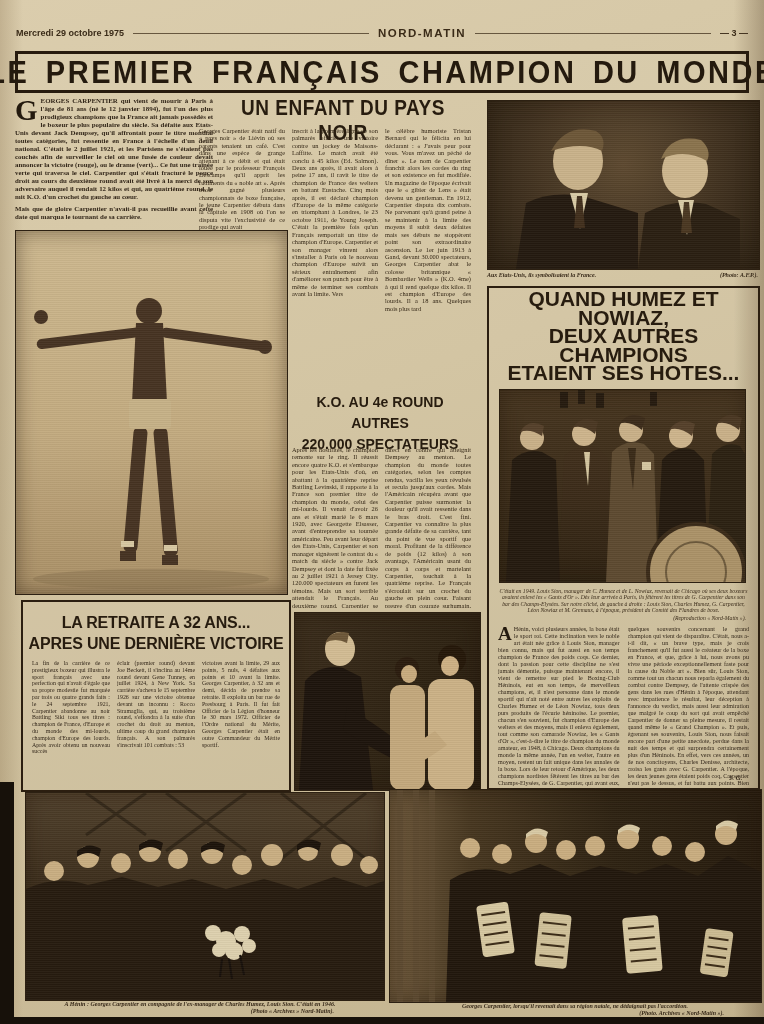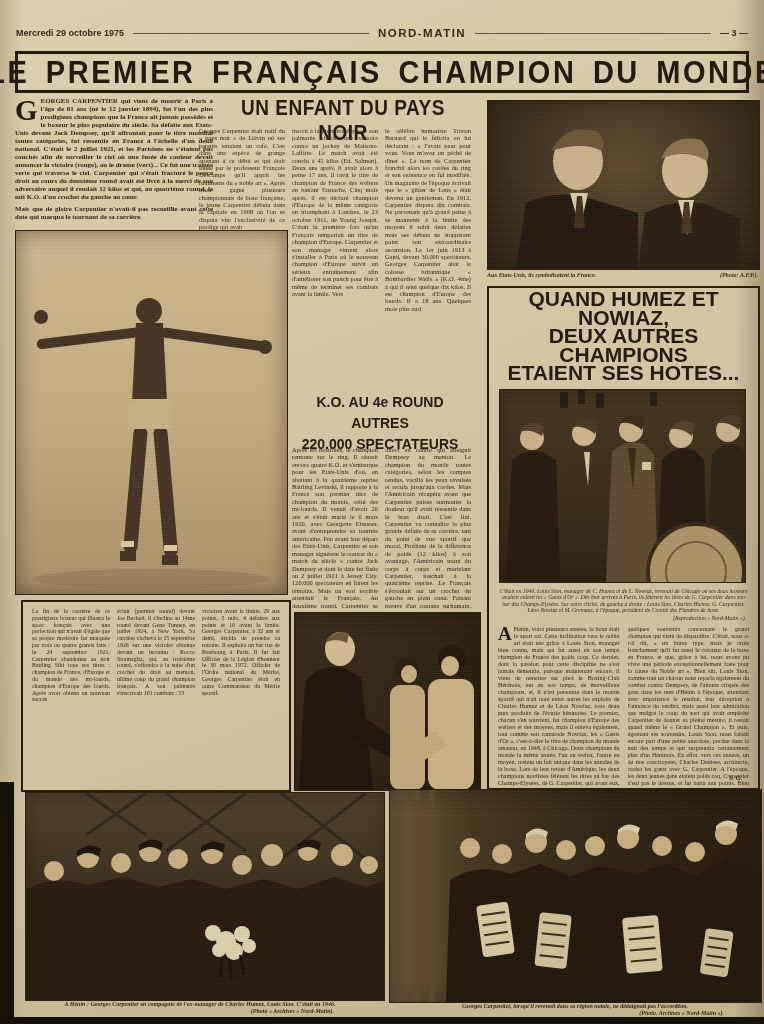--- a/index.html
+++ b/index.html
@@ -177,20 +177,24 @@
     <div class="humez-cols">
       <div class="hcol">
         <span class="hdropcap">A</span><span>Hénin, voici plusieurs années, la boxe était le sport roi. Cette inclination vers le noble art était née grâce à Louis Sion, manager bien connu, mais qui fut aussi en son temps champion de France des poids coqs. Ce dernier, dont la passion pour cette discipline ne s'est jamais démentie, puisque maintenant encore, il vient de remettre sur pied le Boxing-Club Héninois, eut en son temps, de merveilleux champions, et, il n'est personne dans le monde sportif qui n'ait noté entre autres les exploits de Charles Humez et de Léon Nowiaz, tous deux purs produits de l'écurie héninoise. Le premier, chacun s'en souvient, fut champion d'Europe des welters et des moyens, mais il enleva également, tout comme son camarade Nowiaz, les « Gants d'Or », c'est-à-dire le titre de champion du monde amateur, en 1948, à Chicago. Deux champions du monde la même année, l'un en welter, l'autre en moyen, restent un fait unique dans les annales de la boxe. Lors de leur retour d'Amérique, les deux champions nordistes fêtèrent les titres au bar des Champs-Elysées, de G. Carpentier, qui avant eux, s'était également illustré en Amérique, notamment lors de son fameux combat contre Dempsey. Louis Sion, qui d'ailleurs a eu la gentillesse de nous confier la photo qui marque cet événement, nous a également confié</span>
       </div>
       <div class="hcol">quelques souvenirs concernant le grand champion qui vient de disparaître. C'était, nous a-t-il dit, « un brave type, mais je crois franchement qu'il fut aussi le créateur de la boxe en France, et que, grâce à lui, nous avons pu vivre une période exceptionnellement faste pour la cause du Noble art ». Bien sûr, Louis Sion, comme tout un chacun nous reparla également du combat contre Dempsey, de l'attente crispée des gens dans les rues d'Hénin à l'époque, attendant avec impatience le résultat, leur déception à l'annonce du verdict, mais aussi leur admiration que malgré le coup du sort qui avait empêché Carpentier de donner sa pleine mesure, il restait quand même le « Grand Champion ». Et puis, égrenant ses souvenirs, Louis Sion, nous faisait encore part d'une petite anecdote, perdue dans la nuit des temps et qui surprendra certainement plus d'un Héninois. En effet, vers ces années, un de nos concitoyens, Charles Denisse, architecte, croisa les gants avec G. Carpentier. A l'époque, les deux jeunes gens étaient poids coq, Carpentier n'eut pas le dessus, et fut battu aux points. Bien sûr, il en était à ses débuts, mais Charles Denisse n'en reste pas moins fier d'avoir été l'un des rares à provoquer la défaite du grand champion national.</div>
     </div>
     <div class="humez-sig">J. G.</div>
   </div>
 
   <div class="boxed" style="left:21px; top:600px; width:266px; height:188px;">
+    <div class="headline-sans" style="position:static; margin-top:10px; font-size:16px; line-height:21px; letter-spacing:-.2px;">
+      <div>LA RETRAITE A 32 ANS...</div>
+      <div>APRES UNE DERNIÈRE VICTOIRE</div>
+    </div>
     <div class="retraite-cols">
       <div class="rcol">La fin de la carrière de ce prestigieux boxeur qui illustra le sport français avec une perfection qui n'avait d'égale que sa propre modestie fut marquée par trois ou quatre grands faits : le 24 septembre 1921, Carpentier abandonne au noir Battling Siki tous ses titres : champion de France, d'Europe et du monde des mi-lourds, champion d'Europe des lourds. Après avoir obtenu un nouveau succès</div>
       <div class="rcol">éclair (premier round) devant Joe Beckett, il s'inclina au 14me round devant Gene Tunney, en juillet 1924, à New York. Sa carrière s'acheva le 15 septembre 1926 sur une victoire obtenue devant un inconnu : Rocco Stramaglia, qui, au troisième round, s'effondra à la suite d'un crochet du droit au menton, ultime coup du grand champion français. A son palmarès s'inscrivait 101 combats : 53</div>
       <div class="rcol">victoires avant la limite, 29 aux points, 5 nuls, 4 défaites aux points et 10 avant la limite. Georges Carpentier, à 32 ans et demi, décida de prendre sa retraite. Il exploita un bar rue de Presbourg à Paris. Il fut fait Officier de la Légion d'honneur le 30 mars 1972. Officier de l'Ordre national du Mérite, Georges Carpentier était en outre Commandeur du Mérite sportif.</div>
     </div>
   </div>
 
   <div class="photo" style="left:294px; top:612px; width:185px; height:177px; background:linear-gradient(120deg,#3a2c1b 0%,#2e2212 60%,#241a0d 100%);">
     <svg viewBox="0 0 185 177" preserveAspectRatio="none">
       <path d="M4 177 L10 68 Q26 50 48 55 L66 64 L78 177 Z" fill="#1d140c"></path>

